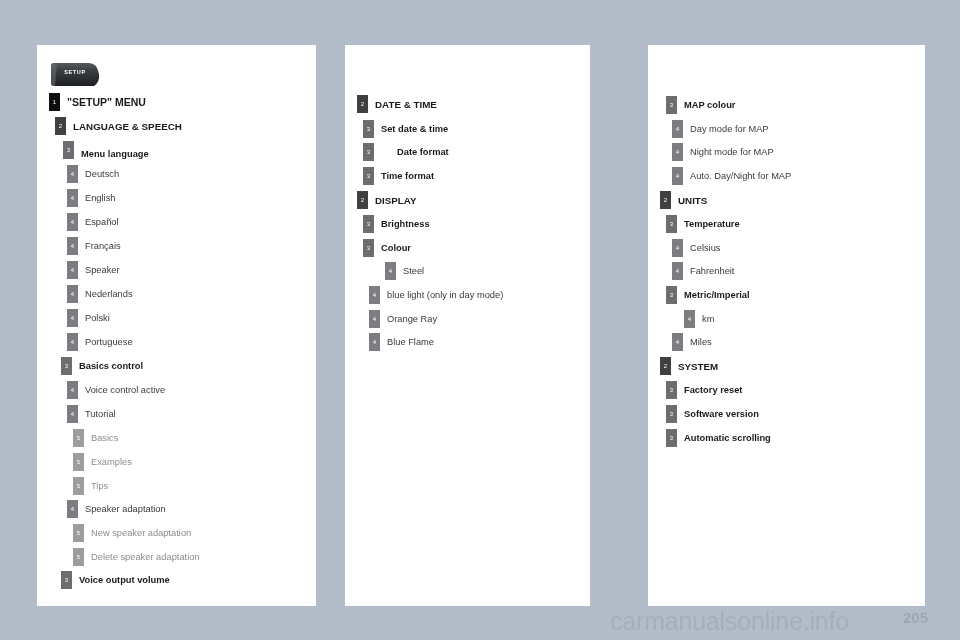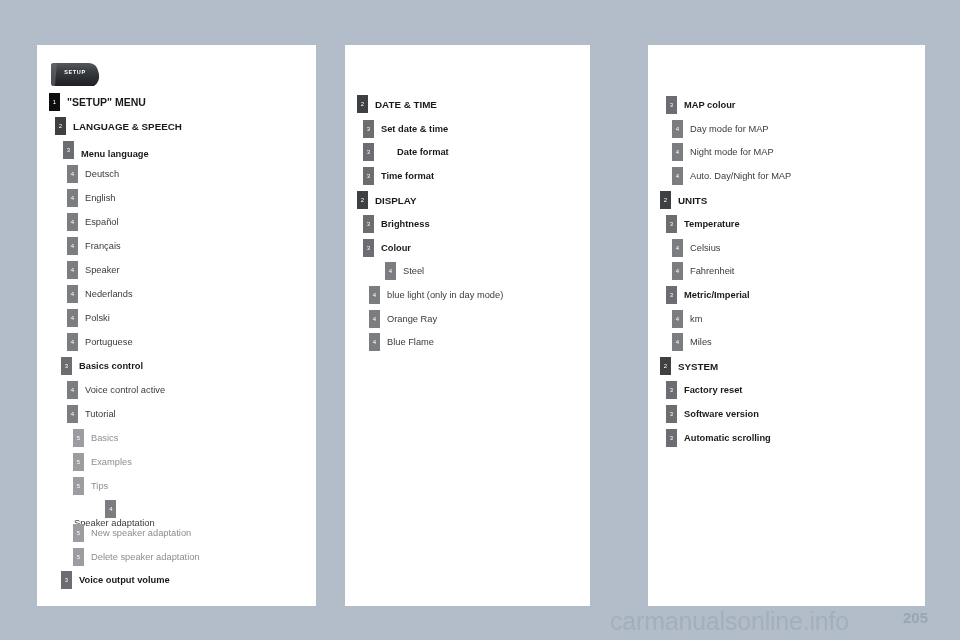--- a/index.html
+++ b/index.html
@@ -201,21 +201,21 @@
           <span class="label">Basics</span>
         </div>
         <div class="row lvl5" style="top: 408px; left: 36px;">
           <span class="badge">5</span>
           <span class="label">Examples</span>
         </div>
         <div class="row lvl5" style="top: 432px; left: 36px;">
           <span class="badge">5</span>
           <span class="label">Tips</span>
         </div>
-        <div class="row lvl4" style="top: 455px; left: 30px; flex-direction: column;">
+        <div class="row lvl4" style="top: 455px; left: 30px;">
           <span class="badge">4</span>
           <span class="label">Speaker adaptation</span>
         </div>
         <div class="row lvl5" style="top: 479px; left: 36px;">
           <span class="badge">5</span>
           <span class="label">New speaker adaptation</span>
         </div>
         <div class="row lvl5" style="top: 503px; left: 36px;">
           <span class="badge">5</span>
           <span class="label">Delete speaker adaptation</span>
@@ -307,21 +307,21 @@
           <span class="label">Celsius</span>
         </div>
         <div class="row lvl4" style="top: 217px; left: 24px;">
           <span class="badge">4</span>
           <span class="label">Fahrenheit</span>
         </div>
         <div class="row lvl3" style="top: 241px; left: 18px;">
           <span class="badge">3</span>
           <span class="label">Metric/Imperial</span>
         </div>
-        <div class="row lvl4" style="top: 265px; left: 24px;">
+        <div class="row lvl4" style="top: 265px; left: 36px;">
           <span class="badge">4</span>
           <span class="label">km</span>
         </div>
         <div class="row lvl4" style="top: 288px; left: 24px;">
           <span class="badge">4</span>
           <span class="label">Miles</span>
         </div>
         <div class="row lvl2" style="top: 312px; left: 12px;">
           <span class="badge">2</span>
           <span class="label">SYSTEM</span>

